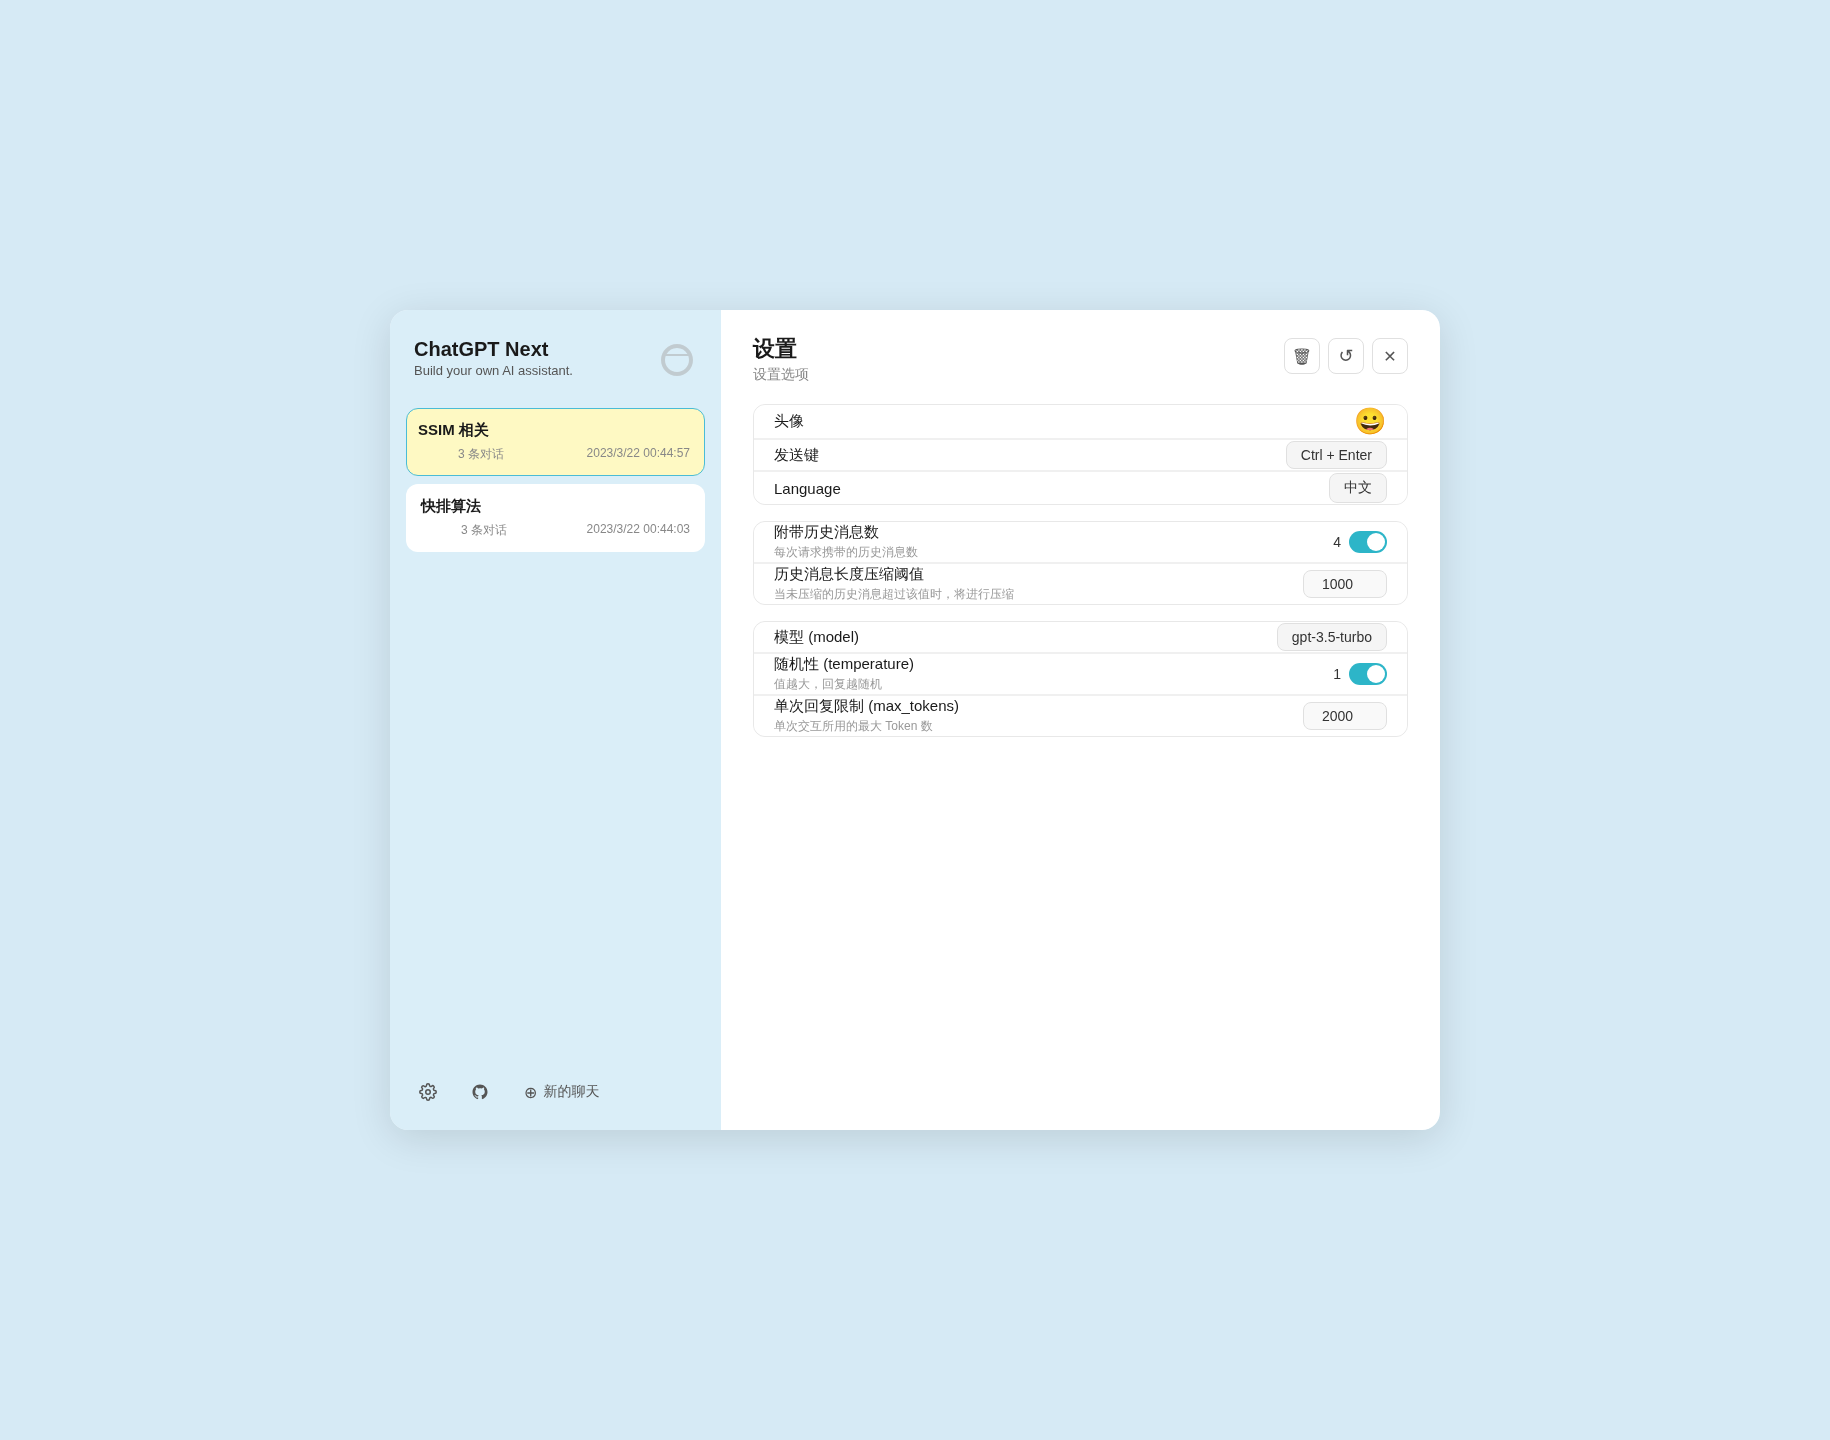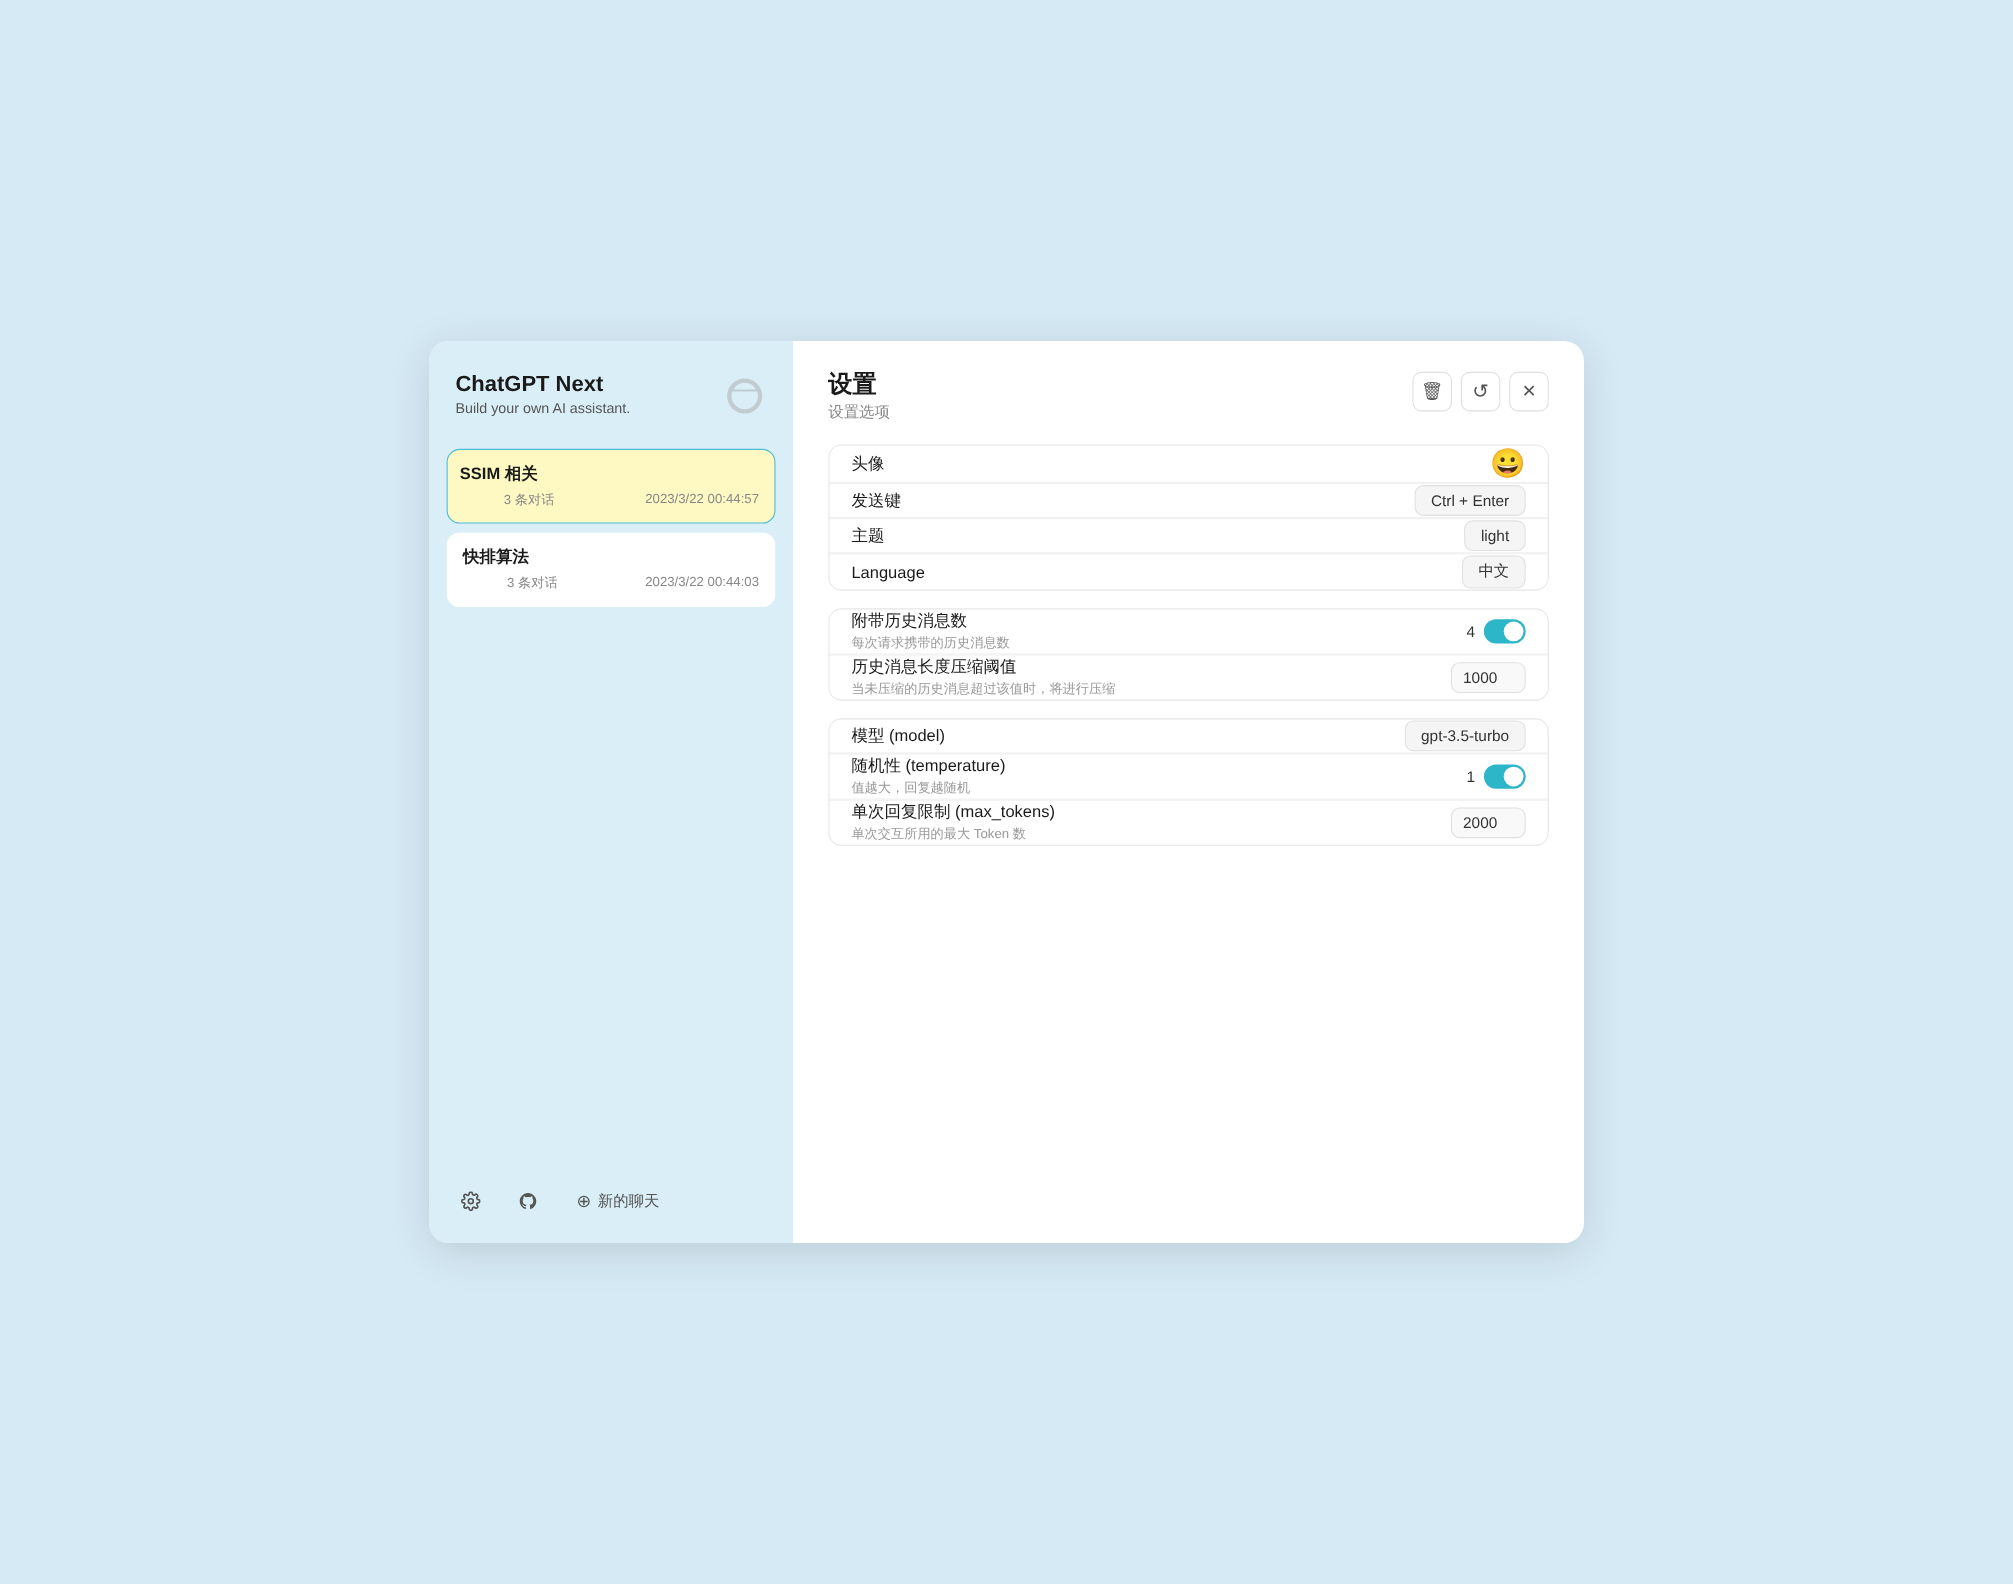--- a/index.html
+++ b/index.html
@@ -273,21 +273,21 @@
       right: 2px;
       transition: right 0.2s;
     }
 
     
     .number-input {
       border: 1px solid #e0e0e0;
       border-radius: 8px;
       padding: 5px 10px;
       font-size: 14px;
-      width: 68px;
+      width: 84px;
       text-align: center;
       color: #333;
       background: #f9f9f9;
       outline: none;
     }
 
     .slider-value-row {
       display: flex;
       align-items: center;
       gap: 8px;
@@ -395,26 +395,20 @@
           </div>
         </div>
 
         <div class="settings-row">
           <span class="row-label">发送键</span>
           <div class="row-value">
             <span class="value-badge">Ctrl + Enter</span>
           </div>
         </div>
 
-        <div class="settings-row">
-          <span class="row-label">主题</span>
-          <div class="row-value">
-            <span class="value-badge">light</span>
-          </div>
-        </div>
 
 
         <div class="settings-row">
           <span class="row-label">Language</span>
           <div class="row-value">
             <span class="value-badge">中文</span>
           </div>
         </div>
       </div>
 

